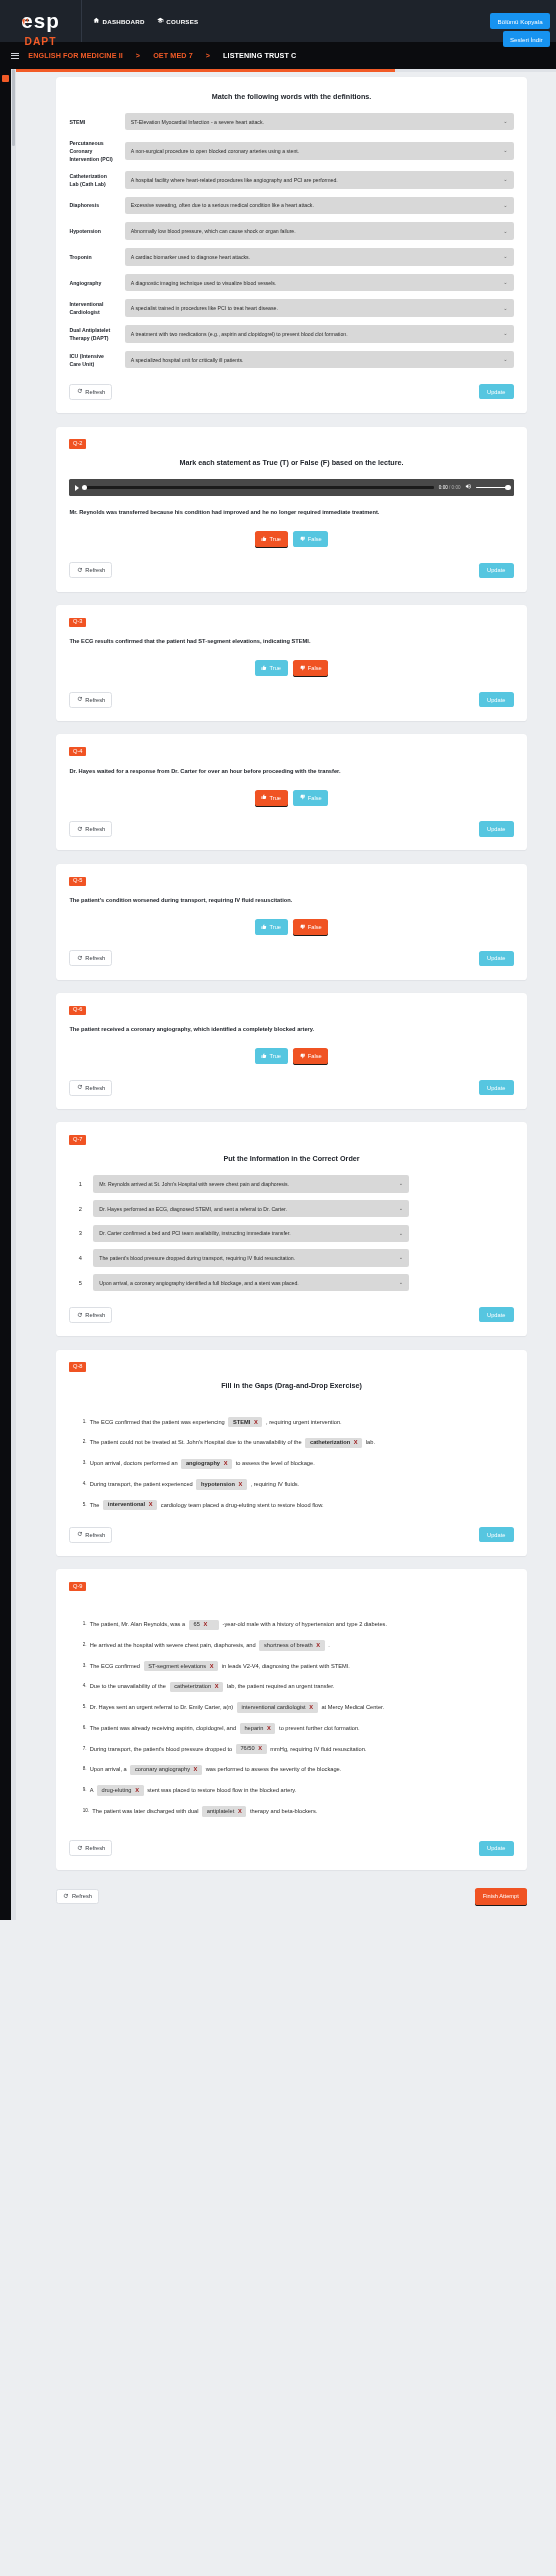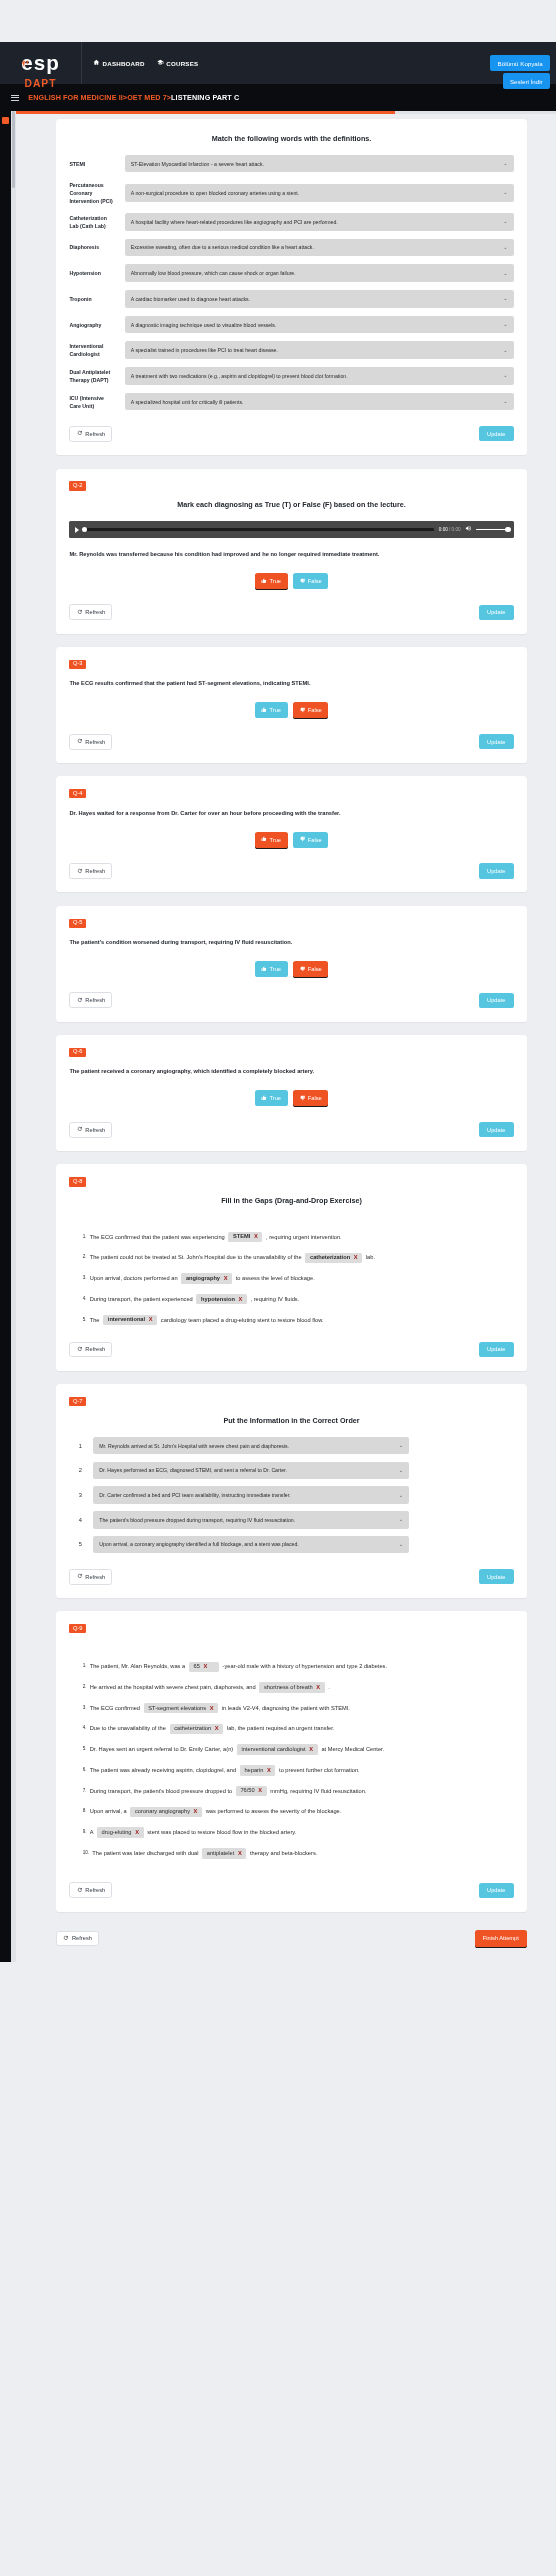--- a/index.html
+++ b/index.html
@@ -8,21 +8,21 @@
     font-family:"Liberation Sans",sans-serif;
     background:#eceef1;
     color:#2b2b2b;
     -webkit-font-smoothing:antialiased;
   }
   
   .topbar{
     position:relative;
     height:42px;
     background:#1e232b;
-    display:flex;align-items:center;margin-top:42px;
+    display:flex;align-items:center;
   }
   .brand{
     width:82px;height:42px;flex:0 0 82px;
     position:relative;
     border-right:0.5px solid #313844;
     display:flex;flex-direction:column;align-items:center;justify-content:center;
   }
   .brand-esp{
     font-size:20.6px;font-weight:700;color:#fff;letter-spacing:1px;line-height:.9;
   }
@@ -52,21 +52,21 @@
     font-size:6.2px;font-family:"Liberation Sans",sans-serif;
     padding:4.6px 7.2px;cursor:pointer;white-space:nowrap;
   }
   .btn-dl{position:absolute;right:7.2px;top:31px;}
   
   .crumbbar{
     height:27px;background:#0b0c0f;display:flex;align-items:center;padding-left:11.3px;gap:9.3px;
   }
   .hamburger{display:flex;flex-direction:column;gap:1.5px;cursor:pointer;}
   .hamburger span{display:block;width:7.7px;height:1px;background:#cfd3da;}
-  .crumbs{font-size:7.2px;font-weight:700;letter-spacing:0.1px;display:flex;align-items:center;gap:0;}
+  .crumbs{font-size:7.2px;font-weight:700;letter-spacing:0.1px;display:flex;align-items:center;gap:13px;}
   .crumbs .lnk{color:#f25b27;}
   .crumbs .sep{color:#f25b27;}
   .crumbs .cur{color:#fff;}
   
   .page{position:relative;background:#eceef1;padding:0 0 15.5px 0;min-height:26px;}
   .leftrail{
     position:absolute;left:0;top:0;width:11.3px;bottom:0;background:#0b0c0f;
   }
   .leftrail .dot{
     position:absolute;left:2.1px;top:6.2px;width:6.7px;height:6.7px;border-radius:1px;background:#f25b27;
@@ -198,21 +198,21 @@
   <div class="hamburger">
     <span></span>
       <span></span>
       <span></span>
   </div>
   <div class="crumbs">
     <span class="lnk">ENGLISH FOR MEDICINE II</span>
     <span class="sep">&gt;</span>
     <span class="lnk">OET MED 7</span>
     <span class="sep">&gt;</span>
-    <span class="cur">LISTENING PART C</span>
+    <span class="cur">LISTENING TRUST C</span>
   </div>
 </div>
 
 <div class="page">
   <div class="leftrail">
     <div class="dot"></div>
   </div>
   <div class="scrollcol"></div>
   <div class="progressbar">
       <i></i>
@@ -300,21 +300,21 @@
                 <path d="M17.6 6.4A8 8 0 1 0 19.5 14h-2.1a6 6 0 1 1-1.3-6.2L13 11h8V3z"></path>
               </svg></span>
           <span>Refresh</span>
         </button>
         <button class="btn-update">Update</button>
       </div>
     </div>
 
     <div class="card">
       <div class="qbadge">Q-2</div>
-      <div class="card-title">Mark each diagnosing as True (T) or False (F) based on the lecture.</div>
+      <div class="card-title">Mark each statement as True (T) or False (F) based on the lecture.</div>
       <div class="audio">
         <div class="play"></div>
         <div class="track"></div>
         <div class="time">
           <span>0:00</span>
           <span class="tot">/</span>
           <span class="tot">0:00</span>
         </div>
         <span>
           <svg class="spk" viewBox="0 0 24 24">
@@ -455,92 +455,20 @@
           <span><svg viewBox="0 0 24 24">
                 <path d="M17.6 6.4A8 8 0 1 0 19.5 14h-2.1a6 6 0 1 1-1.3-6.2L13 11h8V3z"></path>
               </svg></span>
           <span>Refresh</span>
         </button>
         <button class="btn-update">Update</button>
       </div>
     </div>
 
     <div class="card">
-      <div class="qbadge">Q-8</div>
-      <div class="card-title">Fill in the Gaps (Drag-and-Drop Exercise)</div>
-      <div style="height:13.4px"></div>
-      <div>
-        <div class="gap-item">
-          <span class="gap-n">1.</span>
-          <span class="gap-txt">
-            <span>The ECG confirmed that the patient was experiencing</span>
-            <span class="chip bold wide">
-              <span>STEMI</span>
-              <span class="x">X</span>
-            </span>
-            <span>, requiring urgent intervention.</span>
-          </span>
-        </div>
-        <div class="gap-item">
-          <span class="gap-n">2.</span>
-          <span class="gap-txt">
-            <span>The patient could not be treated at St. John's Hospital due to the unavailability of the</span>
-            <span class="chip bold">
-              <span>catheterization</span>
-              <span class="x">X</span>
-            </span>
-            <span>lab.</span>
-          </span>
-        </div>
-        <div class="gap-item">
-          <span class="gap-n">3.</span>
-          <span class="gap-txt">
-            <span>Upon arrival, doctors performed an</span>
-            <span class="chip bold">
-              <span>angiography</span>
-              <span class="x">X</span>
-            </span>
-            <span>to assess the level of blockage.</span>
-          </span>
-        </div>
-        <div class="gap-item">
-          <span class="gap-n">4.</span>
-          <span class="gap-txt">
-            <span>During transport, the patient experienced</span>
-            <span class="chip bold">
-              <span>hypotension</span>
-              <span class="x">X</span>
-            </span>
-            <span>, requiring IV fluids.</span>
-          </span>
-        </div>
-        <div class="gap-item">
-          <span class="gap-n">5.</span>
-          <span class="gap-txt">
-            <span>The</span>
-            <span class="chip bold">
-              <span>interventional</span>
-              <span class="x">X</span>
-            </span>
-            <span>cardiology team placed a drug-eluting stent to restore blood flow.</span>
-          </span>
-        </div>
-      </div>
-      <div class="card-actions">
-        <button class="btn-refresh">
-          <span><svg viewBox="0 0 24 24">
-                <path d="M17.6 6.4A8 8 0 1 0 19.5 14h-2.1a6 6 0 1 1-1.3-6.2L13 11h8V3z"></path>
-              </svg></span>
-          <span>Refresh</span>
-        </button>
-        <button class="btn-update">Update</button>
-      </div>
-    </div>
-
-    <div class="card">
       <div class="qbadge">Q-7</div>
       <div class="card-title">Put the Information in the Correct Order</div>
       <div>
         <div class="order-row">
           <div class="order-num">1</div>
           <div class="select-box">
             <span>Mr. Reynolds arrived at St. John's Hospital with severe chest pain and diaphoresis.</span>
             <span class="chev">⌄</span>
           </div>
         </div>
@@ -564,20 +492,92 @@
             <span>The patient's blood pressure dropped during transport, requiring IV fluid resuscitation.</span>
             <span class="chev">⌄</span>
           </div>
         </div>
         <div class="order-row">
           <div class="order-num">5</div>
           <div class="select-box">
             <span>Upon arrival, a coronary angiography identified a full blockage, and a stent was placed.</span>
             <span class="chev">⌄</span>
           </div>
+        </div>
+      </div>
+      <div class="card-actions">
+        <button class="btn-refresh">
+          <span><svg viewBox="0 0 24 24">
+                <path d="M17.6 6.4A8 8 0 1 0 19.5 14h-2.1a6 6 0 1 1-1.3-6.2L13 11h8V3z"></path>
+              </svg></span>
+          <span>Refresh</span>
+        </button>
+        <button class="btn-update">Update</button>
+      </div>
+    </div>
+
+    <div class="card">
+      <div class="qbadge">Q-8</div>
+      <div class="card-title">Fill in the Gaps (Drag-and-Drop Exercise)</div>
+      <div style="height:13.4px"></div>
+      <div>
+        <div class="gap-item">
+          <span class="gap-n">1.</span>
+          <span class="gap-txt">
+            <span>The ECG confirmed that the patient was experiencing</span>
+            <span class="chip bold wide">
+              <span>STEMI</span>
+              <span class="x">X</span>
+            </span>
+            <span>, requiring urgent intervention.</span>
+          </span>
+        </div>
+        <div class="gap-item">
+          <span class="gap-n">2.</span>
+          <span class="gap-txt">
+            <span>The patient could not be treated at St. John's Hospital due to the unavailability of the</span>
+            <span class="chip bold">
+              <span>catheterization</span>
+              <span class="x">X</span>
+            </span>
+            <span>lab.</span>
+          </span>
+        </div>
+        <div class="gap-item">
+          <span class="gap-n">3.</span>
+          <span class="gap-txt">
+            <span>Upon arrival, doctors performed an</span>
+            <span class="chip bold">
+              <span>angiography</span>
+              <span class="x">X</span>
+            </span>
+            <span>to assess the level of blockage.</span>
+          </span>
+        </div>
+        <div class="gap-item">
+          <span class="gap-n">4.</span>
+          <span class="gap-txt">
+            <span>During transport, the patient experienced</span>
+            <span class="chip bold">
+              <span>hypotension</span>
+              <span class="x">X</span>
+            </span>
+            <span>, requiring IV fluids.</span>
+          </span>
+        </div>
+        <div class="gap-item">
+          <span class="gap-n">5.</span>
+          <span class="gap-txt">
+            <span>The</span>
+            <span class="chip bold">
+              <span>interventional</span>
+              <span class="x">X</span>
+            </span>
+            <span>cardiology team placed a drug-eluting stent to restore blood flow.</span>
+          </span>
         </div>
       </div>
       <div class="card-actions">
         <button class="btn-refresh">
           <span><svg viewBox="0 0 24 24">
                 <path d="M17.6 6.4A8 8 0 1 0 19.5 14h-2.1a6 6 0 1 1-1.3-6.2L13 11h8V3z"></path>
               </svg></span>
           <span>Refresh</span>
         </button>
         <button class="btn-update">Update</button>

